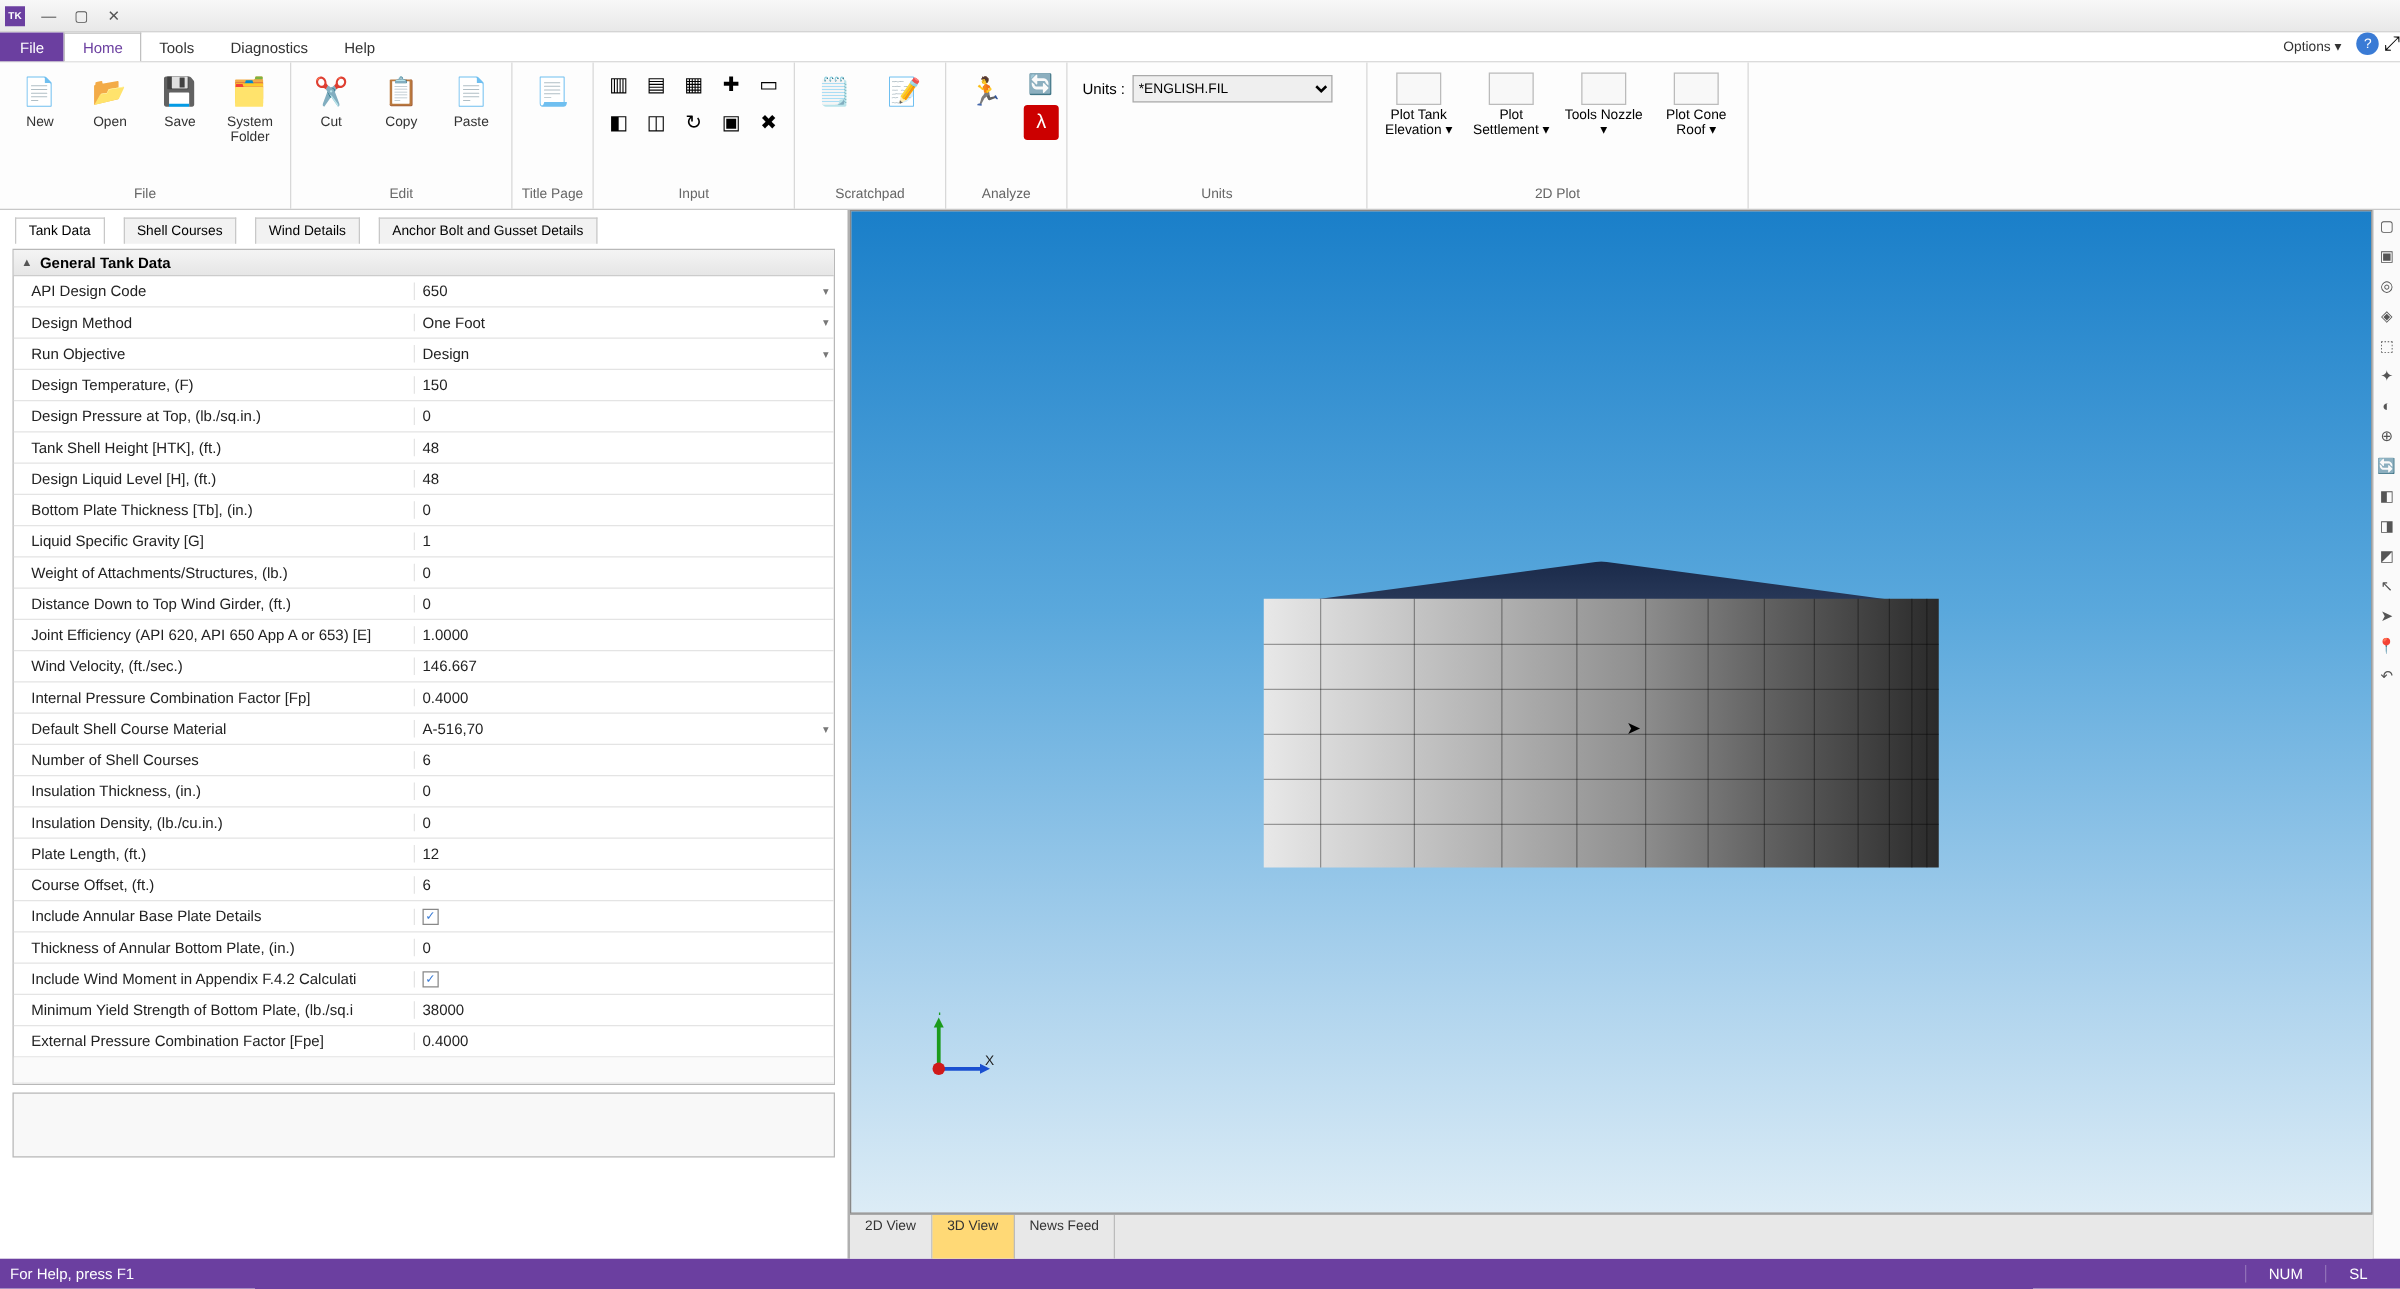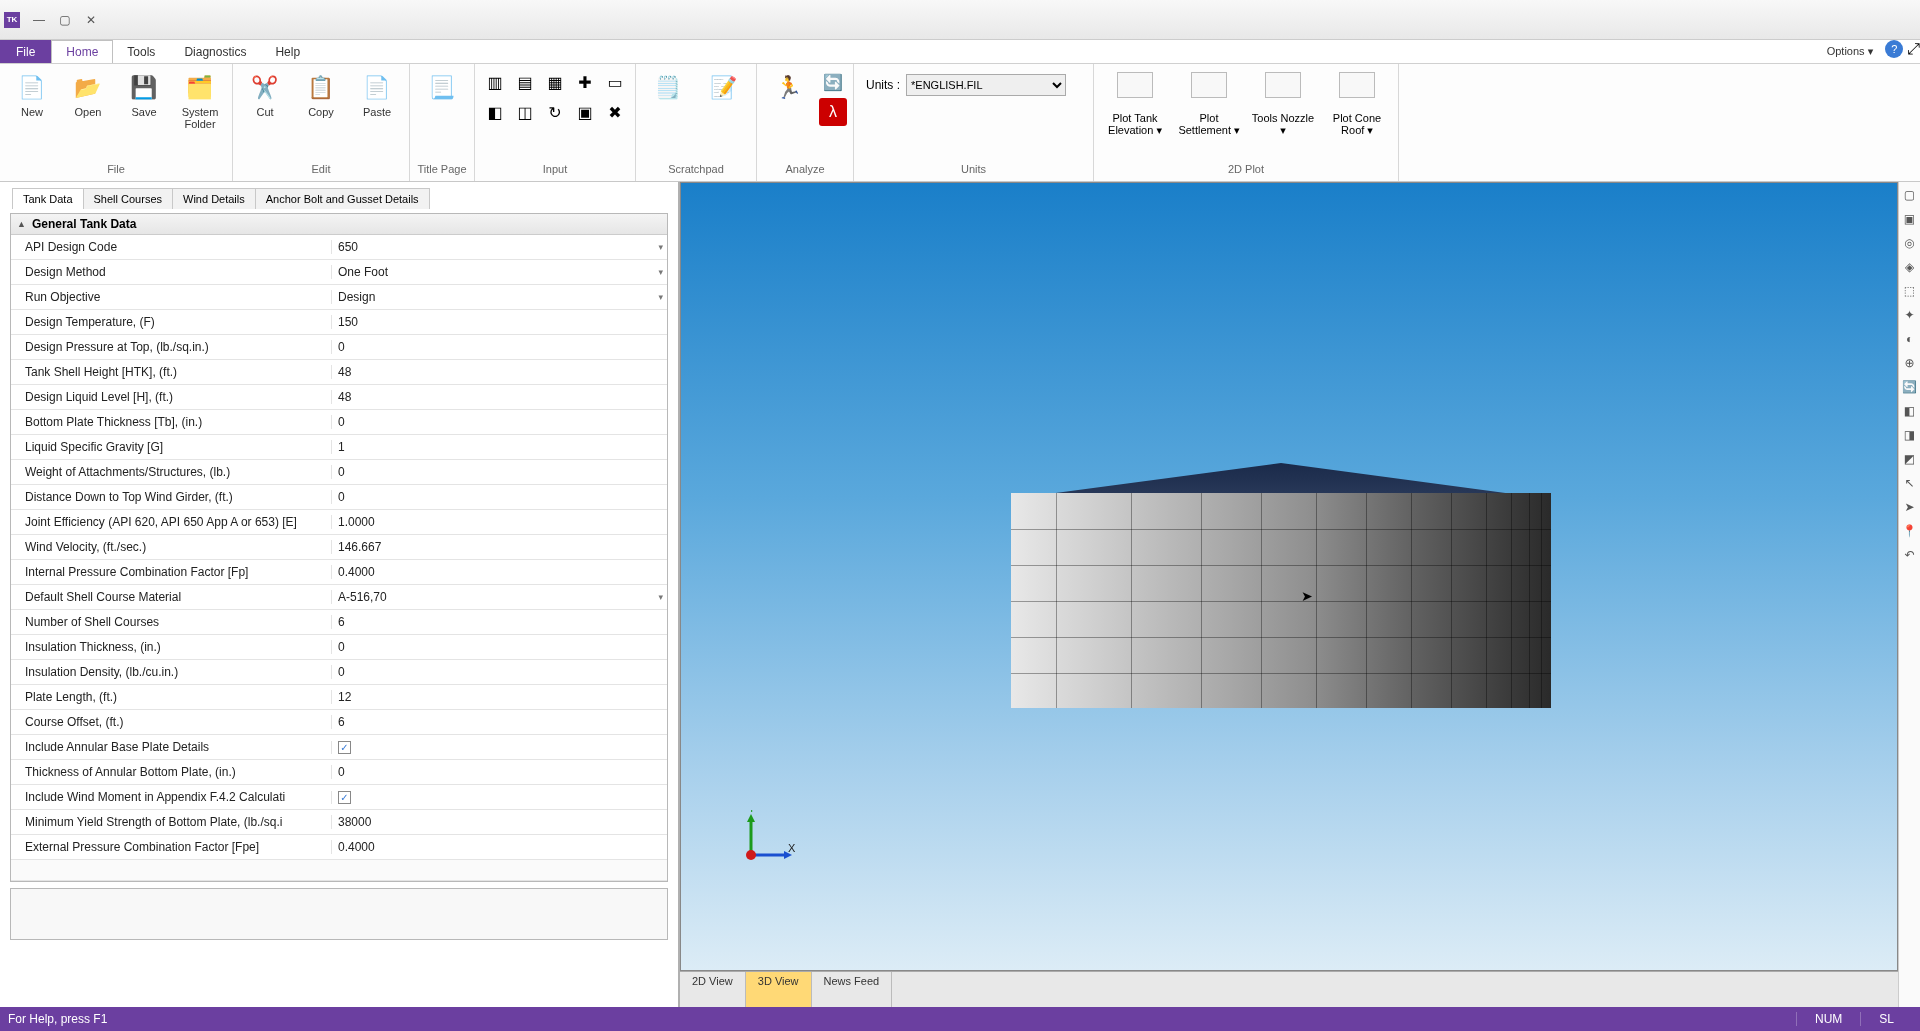--- a/index.html
+++ b/index.html
@@ -1,19 +1,19 @@
 <!DOCTYPE html>
 <html><head>
 <meta charset="utf-8">
 <style>
 * { margin: 0; padding: 0; box-sizing: border-box; font-family: "Segoe UI", Tahoma, sans-serif; }
 body { width: 1920px; height: 1031px; overflow: hidden; background: #f0f0f0; display: flex; flex-direction: column; }
 
 
-.titlebar { height: 40px; background: linear-gradient(#f8f8f8,#e8e8e8); display:flex; align-items:center; padding:0 4px; border-bottom:1px solid #ccc;}
+.titlebar { height: 26px; background: linear-gradient(#f8f8f8,#e8e8e8); display:flex; align-items:center; padding:0 4px; border-bottom:1px solid #ccc;}
 .titlebar .app-icon { width:16px; height:16px; background:#6b3fa0; margin-right:6px; display:flex; align-items:center; justify-content:center; color:#fff; font-size:8px; font-weight:bold;}
 .titlebar .title { font-size:12px; color:#333; flex:1; }
 .titlebar .winbtn { width:26px; height:20px; display:flex; align-items:center; justify-content:center; font-size:12px; color:#555; cursor:pointer;}
 
 
 .menubar { height:24px; display:flex; align-items:stretch; background:#fff; border-bottom:1px solid #d0d0d0;}
 .file-tab { background:#6b3fa0; color:#fff; padding:0 16px; display:flex; align-items:center; font-size:12px; cursor:pointer;}
 .menu-tab { padding:0 14px; display:flex; align-items:center; font-size:12px; color:#333; cursor:pointer; border-right:1px solid transparent;}
 .menu-tab.active { background:#fff; border:1px solid #c0c0c0; border-bottom:none; color:#6b3fa0; }
 .menu-spacer { flex:1; }
@@ -26,28 +26,28 @@
 .ribbon-group .group-body { flex:1; display:flex; align-items:flex-start; gap:4px;}
 .ribbon-group .group-label { height:18px; font-size:11px; color:#666; text-align:center; }
 .big-btn { width:52px; display:flex; flex-direction:column; align-items:center; gap:2px; padding:4px 2px; cursor:pointer; border-radius:3px;}
 .big-btn .ic { width:32px; height:32px; display:flex; align-items:center; justify-content:center; font-size:22px; }
 .big-btn .lbl { font-size:11px; color:#333; text-align:center; line-height:1.1; }
 .small-col { display:flex; flex-direction:column; gap:2px; }
 .icon-grid { display:grid; grid-template-columns:repeat(5,28px); grid-auto-rows:28px; gap:2px;}
 .icon-grid .cell { width:28px; height:28px; display:flex; align-items:center; justify-content:center; cursor:pointer; border-radius:2px; font-size:16px;}
 .units-row { display:flex; align-items:center; gap:6px; padding:6px;}
 .units-row select { font-size:11px; width:160px; height:22px; border:1px solid #aaa;}
-.plot-btn { width:70px; display:flex; flex-direction:column; align-items:center; padding:4px 2px; gap:14px; cursor:pointer;}
+.plot-btn { width:70px; display:flex; flex-direction:column; align-items:center; padding:4px 2px; gap:2px; cursor:pointer;}
 .plot-btn .ic { width:36px; height:26px; border:1px solid #bbb; background:#f8f8f8;}
 .plot-btn .lbl { font-size:11px; text-align:center; line-height:1.1;}
 
 
 .main { flex:1; display:flex; overflow:hidden; }
 .left-panel { width:680px; background:#fff; border-right:2px solid #b0b0b0; display:flex; flex-direction:column; padding:6px 4px 4px 4px;}
-.prop-tabs { display:flex; gap:0; margin-bottom:4px; padding-left:8px;}
+.prop-tabs { display:flex; gap:16px; margin-bottom:4px; padding-left:8px;}
 .prop-tab { font-size:11px; padding:4px 10px; background:#f2f2f2; border:1px solid #c8c8c8; border-bottom:none; cursor:pointer; margin-right:-1px;}
 .prop-tab.active { background:#fff; position:relative; z-index:2;}
 .prop-grid-wrap { border:1px solid #b8b8b8; margin:0 6px; flex:0 0 auto;}
 .section-header { background:linear-gradient(#f4f4f4,#e6e6e6); font-size:12px; font-weight:bold; padding:3px 6px; border-bottom:1px solid #ccc; display:flex; align-items:center; gap:6px;}
 .section-header .tri { font-size:9px; color:#555;}
 .prop-row { display:flex; font-size:12px; border-bottom:1px solid #e4e4e4; height:25px; align-items:center;}
 .prop-row .k { width:320px; padding-left:14px; color:#222; white-space:nowrap; overflow:hidden;}
 .prop-row .v { flex:1; padding-left:6px; color:#222; border-left:1px solid #e4e4e4; display:flex; align-items:center;}
 .prop-row .dd { margin-left:auto; margin-right:4px; color:#777; font-size:9px;}
 .chk { width:13px; height:13px; border:1px solid #888; display:inline-flex; align-items:center; justify-content:center; font-size:10px; color:#3a7bd5; background:#fff;}

